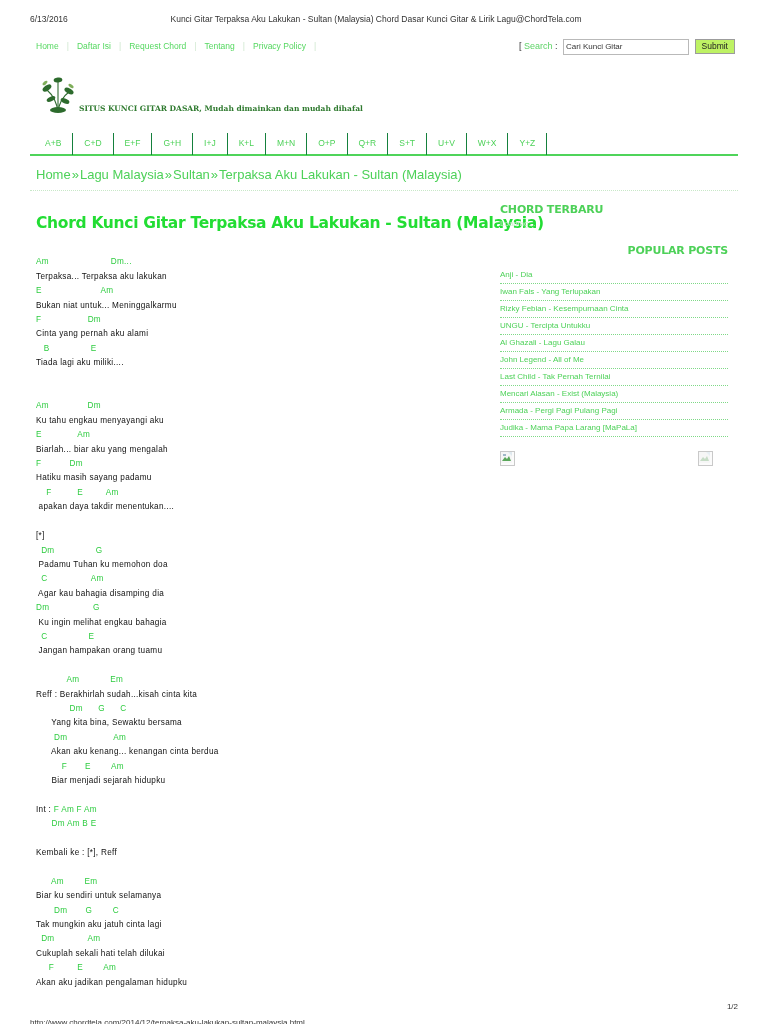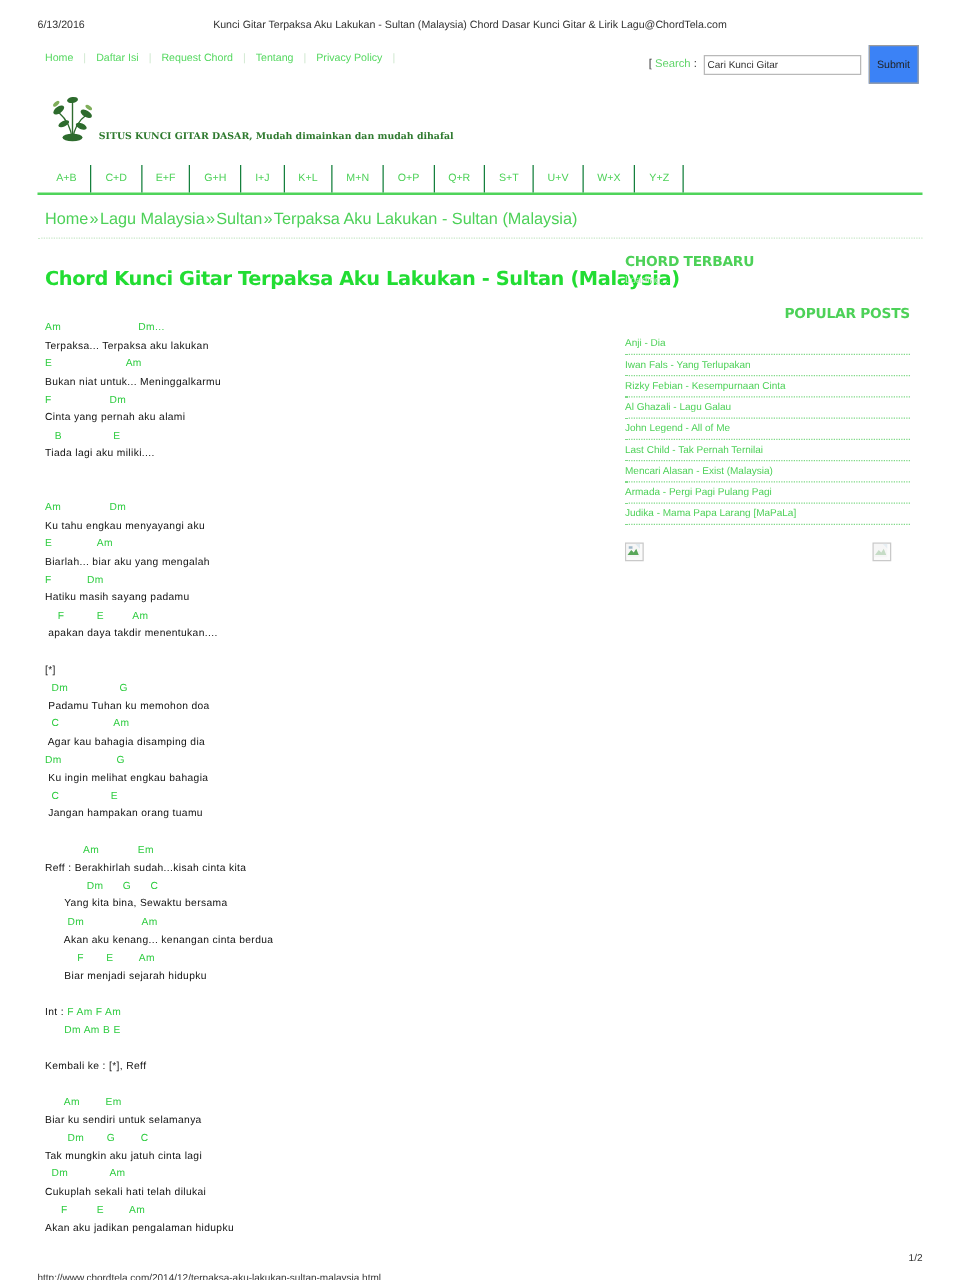--- a/index.html
+++ b/index.html
@@ -84,25 +84,25 @@
     padding: 1px 2px;
     color: #333;
     vertical-align: middle;
     margin: 0 3px;
     background: #fff;
   }
   .search-submit {
     font-size: 8.5px;
     font-family: "Liberation Sans", sans-serif;
     border: 1px solid #9c9c9c;
-    background: #3b82f6;
+    background: #bef264;
     padding: 1px 6px;
     vertical-align: middle;
     color: #222;
-    height: 31px;
+    height: 15px;
     line-height: 11px;
   }
 
   
   .logo-wrap {
     position: relative;
     height: 62px;
     margin-top: 8px;
   }
   .logo-leaf {
@@ -338,20 +338,21 @@
     
     <div class="col-side">
       <div class="side-h">CHORD TERBARU</div>
       <div class="side-loading">Loading...</div>
 
       <div class="side-h2">POPULAR POSTS</div>
       <ul class="pop-list" id="popular-list">
           <li class="pop-item"><a href="#">Anji - Dia</a></li>
           <li class="pop-item"><a href="#">Iwan Fals - Yang Terlupakan</a></li>
           <li class="pop-item"><a href="#">Rizky Febian - Kesempurnaan Cinta</a></li>
+          <li class="pop-item"><a href="#">UNGU - Tercipta Untukku</a></li>
           <li class="pop-item"><a href="#">Al Ghazali - Lagu Galau</a></li>
           <li class="pop-item"><a href="#">John Legend - All of Me</a></li>
           <li class="pop-item"><a href="#">Last Child - Tak Pernah Ternilai</a></li>
           <li class="pop-item"><a href="#">Mencari Alasan - Exist (Malaysia)</a></li>
           <li class="pop-item"><a href="#">Armada - Pergi Pagi Pulang Pagi</a></li>
           <li class="pop-item"><a href="#">Judika - Mama Papa Larang [MaPaLa]</a></li>
         </ul>
 
       <div class="side-images">
         <span class="broken-img" style="left:0px; top:0px;">

